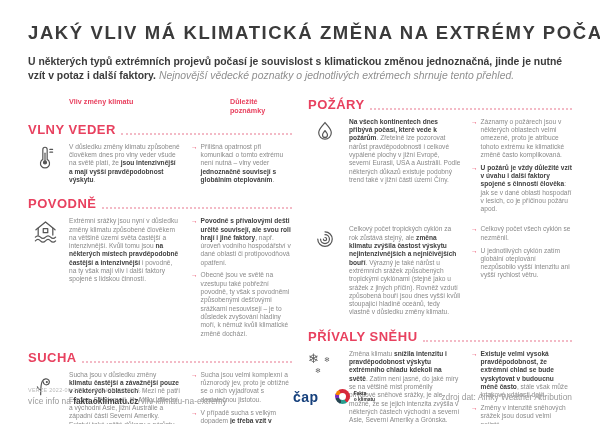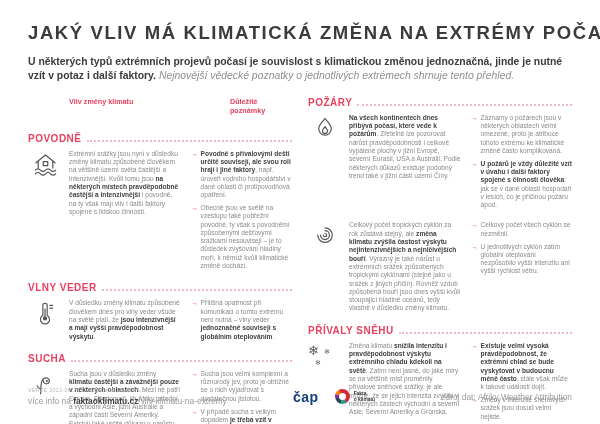--- a/index.html
+++ b/index.html
@@ -21,28 +21,28 @@
     margin:4px 0 11px 0;
     white-space:nowrap;
   }
   .intro { font-size:10.4px; line-height:1.38; width:552px; }
   .intro .ib { font-weight:bold; color:#3b3b3b; }
   .intro .ig { color:#8f8f8f;font-style:italic; }
 
   .cols { display:flex; gap:16px; margin-top:13px; }
   .col { width:264px; }
 
-  .colheads { display:flex; margin-bottom:18px; padding-left:41px;gap:45px; }
+  .colheads { display:flex; margin-bottom:7px; padding-left:41px;gap:45px; }
   .colheads .ch { font-size:7.2px; font-weight:bold; color:#e8415f; }
   .colheads .ch1 { width:121px; }
 
   .section { margin-bottom:12px; }
   .sec-head { display:flex; align-items:flex-end; gap:5px; }
   .sec-label {
-    font-size:10px; font-weight:800; color:#e8415f;
+    font-size:13px; font-weight:800; color:#e8415f;
     letter-spacing:0.5px; white-space:nowrap;
   }
   .sec-line { flex:1; border-bottom:2px dotted #f3bac6; margin-bottom:2px; }
 
   .sec-body { display:flex; margin-top:6px; }
   .icon-cell { width:41px; padding-top:1px; }
   .icon-cell svg { display:block; margin-left:4px; }
   .impact { width:112px; margin-right:10px; font-size:6.6px; line-height:1.26; color:#8a8a8a; }
   .notes { flex:1; font-size:6.6px; line-height:1.26; color:#8a8a8a; }
   .note { display:flex; margin-bottom:4.5px; }
@@ -90,20 +90,45 @@
 
     <div class="col">
 
       <div class="colheads">
         <span class="ch ch1">Vliv změny klimatu</span>
         <span class="ch">Důležité poznámky</span>
       </div>
 
       <section class="section">
         <div class="sec-head">
+          <span class="sec-label">VLNY VEDER</span>
+          <span class="sec-line"></span>
+        </div>
+        <div class="sec-body">
+          <div class="icon-cell">
+            <svg width="26" height="26" viewBox="0 0 24 24" class="ic">
+              <path d="M10 5a2 2 0 0 1 4 0v9.2a4.2 4.2 0 1 1-4 0z"></path>
+              <line x1="12" y1="16.5" x2="12" y2="8.5"></line>
+              <circle cx="12" cy="17" r="1.4" fill="#555"></circle>
+              <line x1="16.5" y1="5" x2="19" y2="5"></line>
+              <line x1="16.5" y1="7.5" x2="19" y2="7.5"></line>
+            </svg>
+          </div>
+          <div class="impact"><span>V důsledku změny klimatu způsobené člověkem dnes pro vlny veder všude na světě platí, že </span><span class="b">jsou intenzivnější a mají vyšší pravděpodobnost výskytu</span><span>.</span></div>
+          <div class="notes">
+            <div class="note">
+              <span class="arrow">→</span>
+              <div><span>Přílišná opatrnost při komunikaci o tomto extrému není nutná – vlny veder </span><span class="b">jednoznačně souvisejí s globálním oteplováním</span><span>.</span></div>
+            </div>
+          </div>
+        </div>
+      </section>
+
+      <section class="section">
+        <div class="sec-head">
           <span class="sec-label">POVODNĚ</span>
           <span class="sec-line"></span>
         </div>
         <div class="sec-body">
           <div class="icon-cell">
             <svg width="27" height="27" viewBox="0 0 24 24" class="ic">
               <path d="M3.5 10.5 12 3.5l8.5 7"></path>
               <path d="M5.5 9v6.2M18.5 9v6.2"></path>
               <rect x="10" y="9.5" width="4" height="3.6"></rect>
               <path d="M3 17c1.5-1.6 3-1.6 4.5 0s3 1.6 4.5 0 3-1.6 4.5 0 3 1.6 4.5 0"></path>
@@ -112,45 +137,20 @@
           </div>
           <div class="impact"><span>Extrémní srážky jsou nyní v důsledku změny klimatu způsobené člověkem na většině území světa častější a intenzivnější. Kvůli tomu jsou </span><span class="b">na některých místech pravděpodobně častější a intenzivnější</span><span> i povodně, na ty však mají vliv i další faktory spojené s lidskou činností.</span></div>
           <div class="notes">
             <div class="note">
               <span class="arrow">→</span>
               <div><span class="b">Povodně s přívalovými dešti určitě souvisejí, ale svou roli hrají i jiné faktory</span><span>, např. úroveň vodního hospodářství v dané oblasti či protipovodňová opatření.</span></div>
             </div>
             <div class="note">
               <span class="arrow">→</span>
               <div><span>Obecně jsou ve světě na vzestupu také pobřežní povodně, ty však s povodněmi způsobenými dešťovými srážkami nesouvisejí – je to důsledek zvyšování hladiny moří, k němuž kvůli klimatické změně dochází.</span></div>
-            </div>
-          </div>
-        </div>
-      </section>
-
-      <section class="section">
-        <div class="sec-head">
-          <span class="sec-label">VLNY VEDER</span>
-          <span class="sec-line"></span>
-        </div>
-        <div class="sec-body">
-          <div class="icon-cell">
-            <svg width="26" height="26" viewBox="0 0 24 24" class="ic">
-              <path d="M10 5a2 2 0 0 1 4 0v9.2a4.2 4.2 0 1 1-4 0z"></path>
-              <line x1="12" y1="16.5" x2="12" y2="8.5"></line>
-              <circle cx="12" cy="17" r="1.4" fill="#555"></circle>
-              <line x1="16.5" y1="5" x2="19" y2="5"></line>
-              <line x1="16.5" y1="7.5" x2="19" y2="7.5"></line>
-            </svg>
-          </div>
-          <div class="impact"><span>V důsledku změny klimatu způsobené člověkem dnes pro vlny veder všude na světě platí, že </span><span class="b">jsou intenzivnější a mají vyšší pravděpodobnost výskytu</span><span>.</span></div>
-          <div class="notes">
-            <div class="note">
-              <span class="arrow">→</span>
-              <div><span>Přílišná opatrnost při komunikaci o tomto extrému není nutná – vlny veder </span><span class="b">jednoznačně souvisejí s globálním oteplováním</span><span>.</span></div>
             </div>
           </div>
         </div>
       </section>
 
       <section class="section">
         <div class="sec-head">
           <span class="sec-label">SUCHA</span>
           <span class="sec-line"></span>
         </div>

